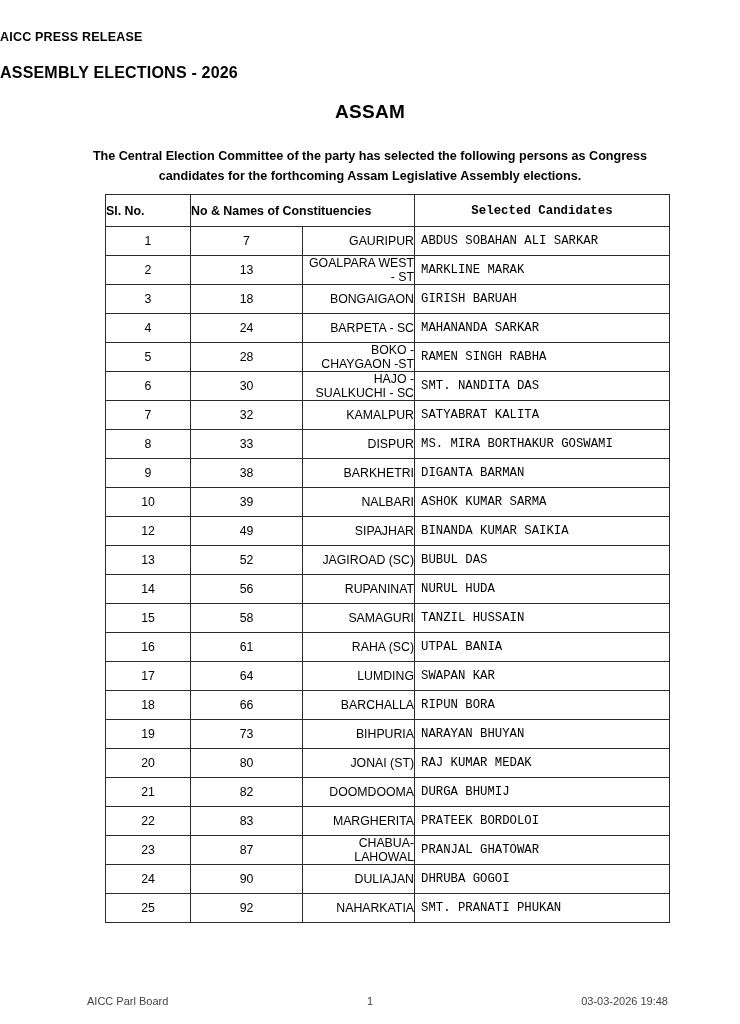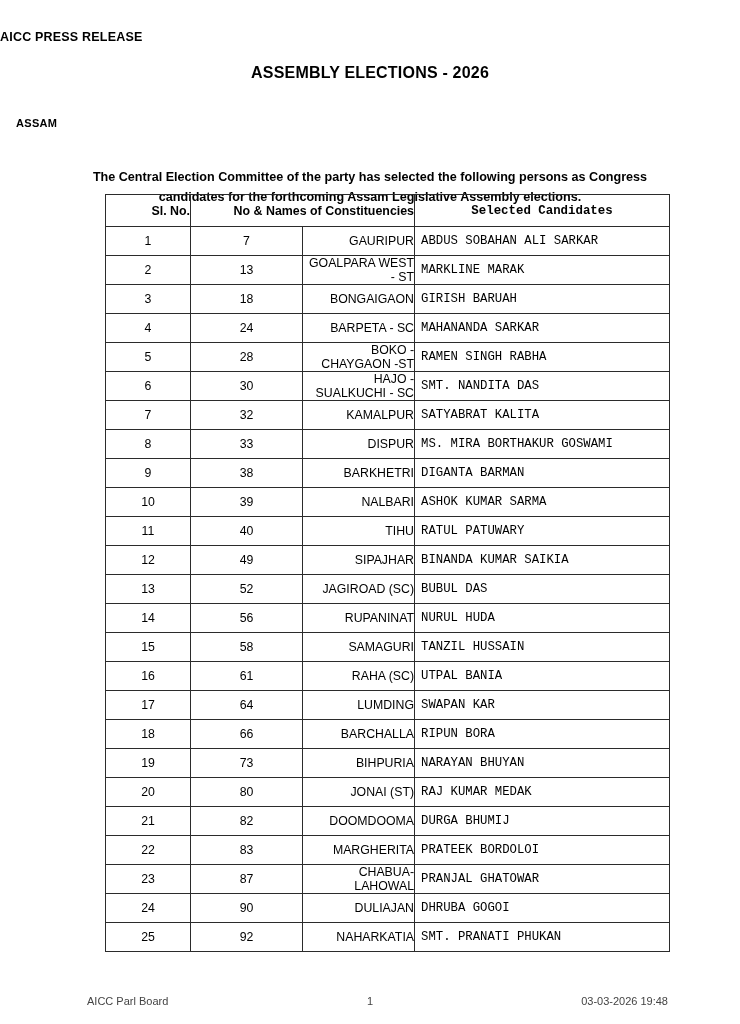--- a/index.html
+++ b/index.html
@@ -26,32 +26,32 @@
   
   .hdr-press {
     text-align: left;
     font-size: 12.5px;
     font-weight: bold;
     letter-spacing: 0.2px;
     margin: 0;
     padding-top: 30px;
   }
   .hdr-title {
-    text-align: center;
     font-size: 16px;
     font-weight: bold;
     letter-spacing: 0.2px;
     margin: 0;
     padding-top: 20px;
   }
   .hdr-state {
-    font-size: 11px;
+    text-align: center;
+    font-size: 19px;
     font-weight: bold;
     letter-spacing: 0.3px;
-    margin: 16px;
+    margin: 0;
     padding-top: 19px;
   }
 
   .intro {
     text-align: center;
     font-size: 12.6px;
     font-weight: bold;
     line-height: 20px;
     margin: 1px;
     padding-top: 22px;
@@ -76,21 +76,21 @@
     border: 1.3px solid #2b2b2b;
     padding: 0;
     font-size: 12.3px;
     font-weight: normal;
     height: 29px;
     vertical-align: middle;
     box-sizing: border-box;
   }
   table.cand thead th {
     font-weight: bold;
-    text-align: right;
+    text-align: left;
     height: 32px;
     font-size: 12.4px;
   }
   .col-sl   { width: 85px;  text-align: center; }
   .col-num  { width: 55px;  text-align: center; }
   .col-name { width: 170px; text-align: right; padding-left: 6px !important; }
   .col-cand { width: 255px; text-align: left; padding-left: 6px !important; font-family: Liberation Mono, monospace; }
 
   
   .footer {
@@ -197,26 +197,20 @@
             <td class="col-name">BARKHETRI</td>
             <td class="col-cand">DIGANTA BARMAN</td>
           </tr>
           <tr>
             <td class="col-sl">10</td>
             <td class="col-num">39</td>
             <td class="col-name">NALBARI</td>
             <td class="col-cand">ASHOK KUMAR SARMA</td>
           </tr>
           <tr>
-            <td class="col-sl">11</td>
-            <td class="col-num">40</td>
-            <td class="col-name">TIHU</td>
-            <td class="col-cand">RATUL PATUWARY</td>
-          </tr>
-          <tr>
             <td class="col-sl">12</td>
             <td class="col-num">49</td>
             <td class="col-name">SIPAJHAR</td>
             <td class="col-cand">BINANDA KUMAR SAIKIA</td>
           </tr>
           <tr>
             <td class="col-sl">13</td>
             <td class="col-num">52</td>
             <td class="col-name">JAGIROAD (SC)</td>
             <td class="col-cand">BUBUL DAS</td>

